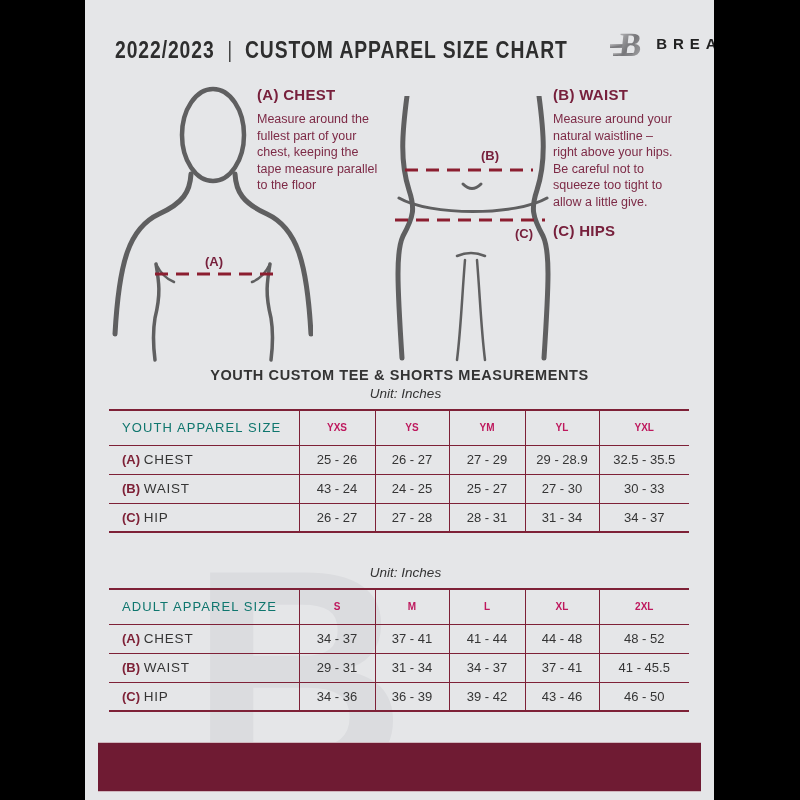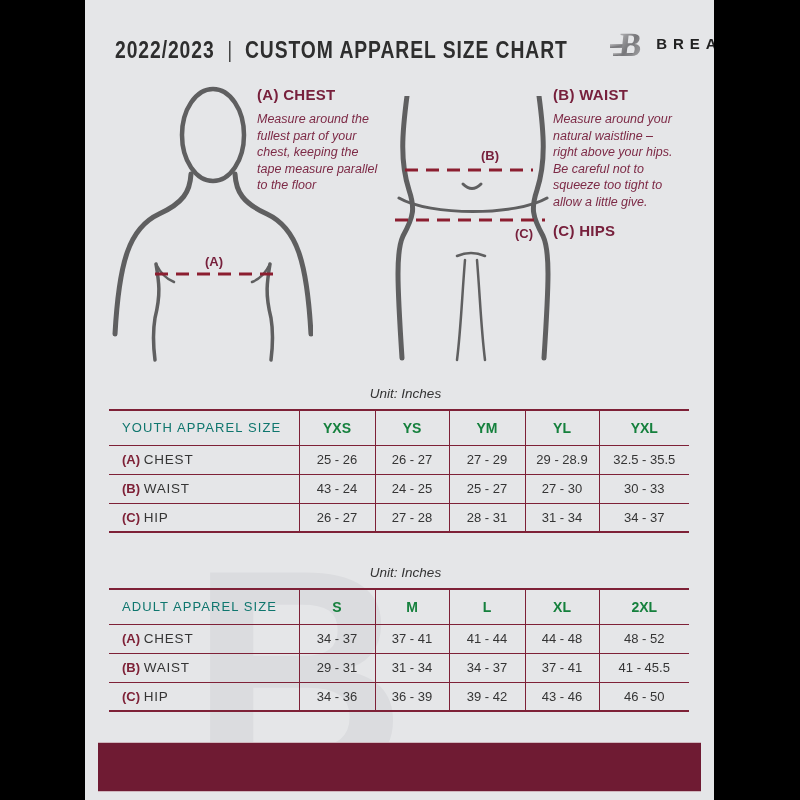--- a/index.html
+++ b/index.html
@@ -14,41 +14,41 @@
              transform:scale(.92,1.12);transform-origin:left center;white-space:nowrap;}
   .hdr-title .yr,.hdr-title .tt{font-weight:700;font-size:21px;letter-spacing:1px;}
   .hdr-title .pipe{font-size:19px;font-weight:400;color:#3a3a3a;padding:0 2px;}
   .brand{display:flex;align-items:center;gap:9px;}
   .brand-name{font-weight:700;font-size:15px;letter-spacing:6px;color:#222;}
 
   
   .fig{position:absolute;}
   .instr{position:absolute;color:#7a2240;}
   .instr h3{margin:0 0 8px 0;font-size:15px;font-weight:800;letter-spacing:.3px;color:#77203c;}
-  .instr p{margin:0;font-size:12.5px;line-height:1.32;font-style:italic;font-weight:500;
+  .instr p{margin:0;font-size:12.5px;line-height:1.32;font-weight:500;
            white-space:pre-line;color:#7d2a46;}
   .dash{stroke:#8c1e30;stroke-width:3.2;stroke-dasharray:13 8;fill:none;}
   .body-line{stroke:#5f5f60;fill:none;stroke-linecap:round;}
   .diag-lbl{font-weight:800;font-size:13px;fill:#77203c;font-family:"Liberation Sans",sans-serif;}
 
   
   .sec-title{position:absolute;left:0;width:629px;text-align:center;color:#333;
              font-weight:700;font-size:14.5px;letter-spacing:.6px;z-index:2;}
   .sec-unit{position:absolute;left:0;width:641px;text-align:center;color:#333;
             font-style:italic;font-size:13.5px;z-index:2;}
   .tbl-wrap{position:absolute;left:24px;width:580px;z-index:2;}
   table{border-collapse:collapse;width:100%;table-layout:fixed;
         border-top:2px solid #7e2137;border-bottom:2px solid #7e2137;}
   td,th{border-left:1.5px solid #7e2137;font-size:13px;color:#353535;text-align:center;
         padding:0;vertical-align:middle;}
   td:first-child,th:first-child{border-left:none;text-align:left;padding-left:13px;}
   tr{border-bottom:1.5px solid #7e2137;}
   tr.hdr-row{height:35px;}
   tr.data-row{height:29px;}
-  th.size-lbl{font-weight:700;font-size:14px;color:#15803d;}
+  th.size-lbl{font-weight:700;font-size:10px;color:#be185d;}
   th.first-col{font-weight:400;letter-spacing:1.1px;font-size:13px;color:#0f766e;}
   .pre{color:#7e2137;font-weight:800;}
   .row-lbl{letter-spacing:.8px;font-size:13.5px;}
 
   
   .wm{position:absolute;left:105px;top:525px;font-size:300px;line-height:1;font-weight:700;
       color:#dbdcdf;z-index:1;user-select:none;}
   .footer-bar{position:absolute;left:13px;top:742px;width:603px;height:48px;background:#6f1b33;
               border-top:1px solid #cfb6bd;border-bottom:1px solid #cfb6bd;z-index:3;}
 </style>
@@ -123,20 +123,21 @@
 natural waistline –
 right above your hips.
 Be careful not to
 squeeze too tight to
 allow a little give.</p>
     </div>
     <div class="instr" style="left:468px;top:222px;width:140px;">
       <h3>(C) HIPS</h3>
     </div>
 
+    <div class="sec-title" style="top:367px;">YOUTH CUSTOM TEE &amp; SHORTS MEASUREMENTS</div>
     <div class="sec-unit" style="top:386px;">Unit: Inches</div>
     <div class="tbl-wrap" style="top:409px;">
       <table>
         <colgroup>
             <col style="width:190px">
             <col style="width:76px">
             <col style="width:74px">
             <col style="width:76px">
             <col style="width:74px">
             <col style="width:90px">

